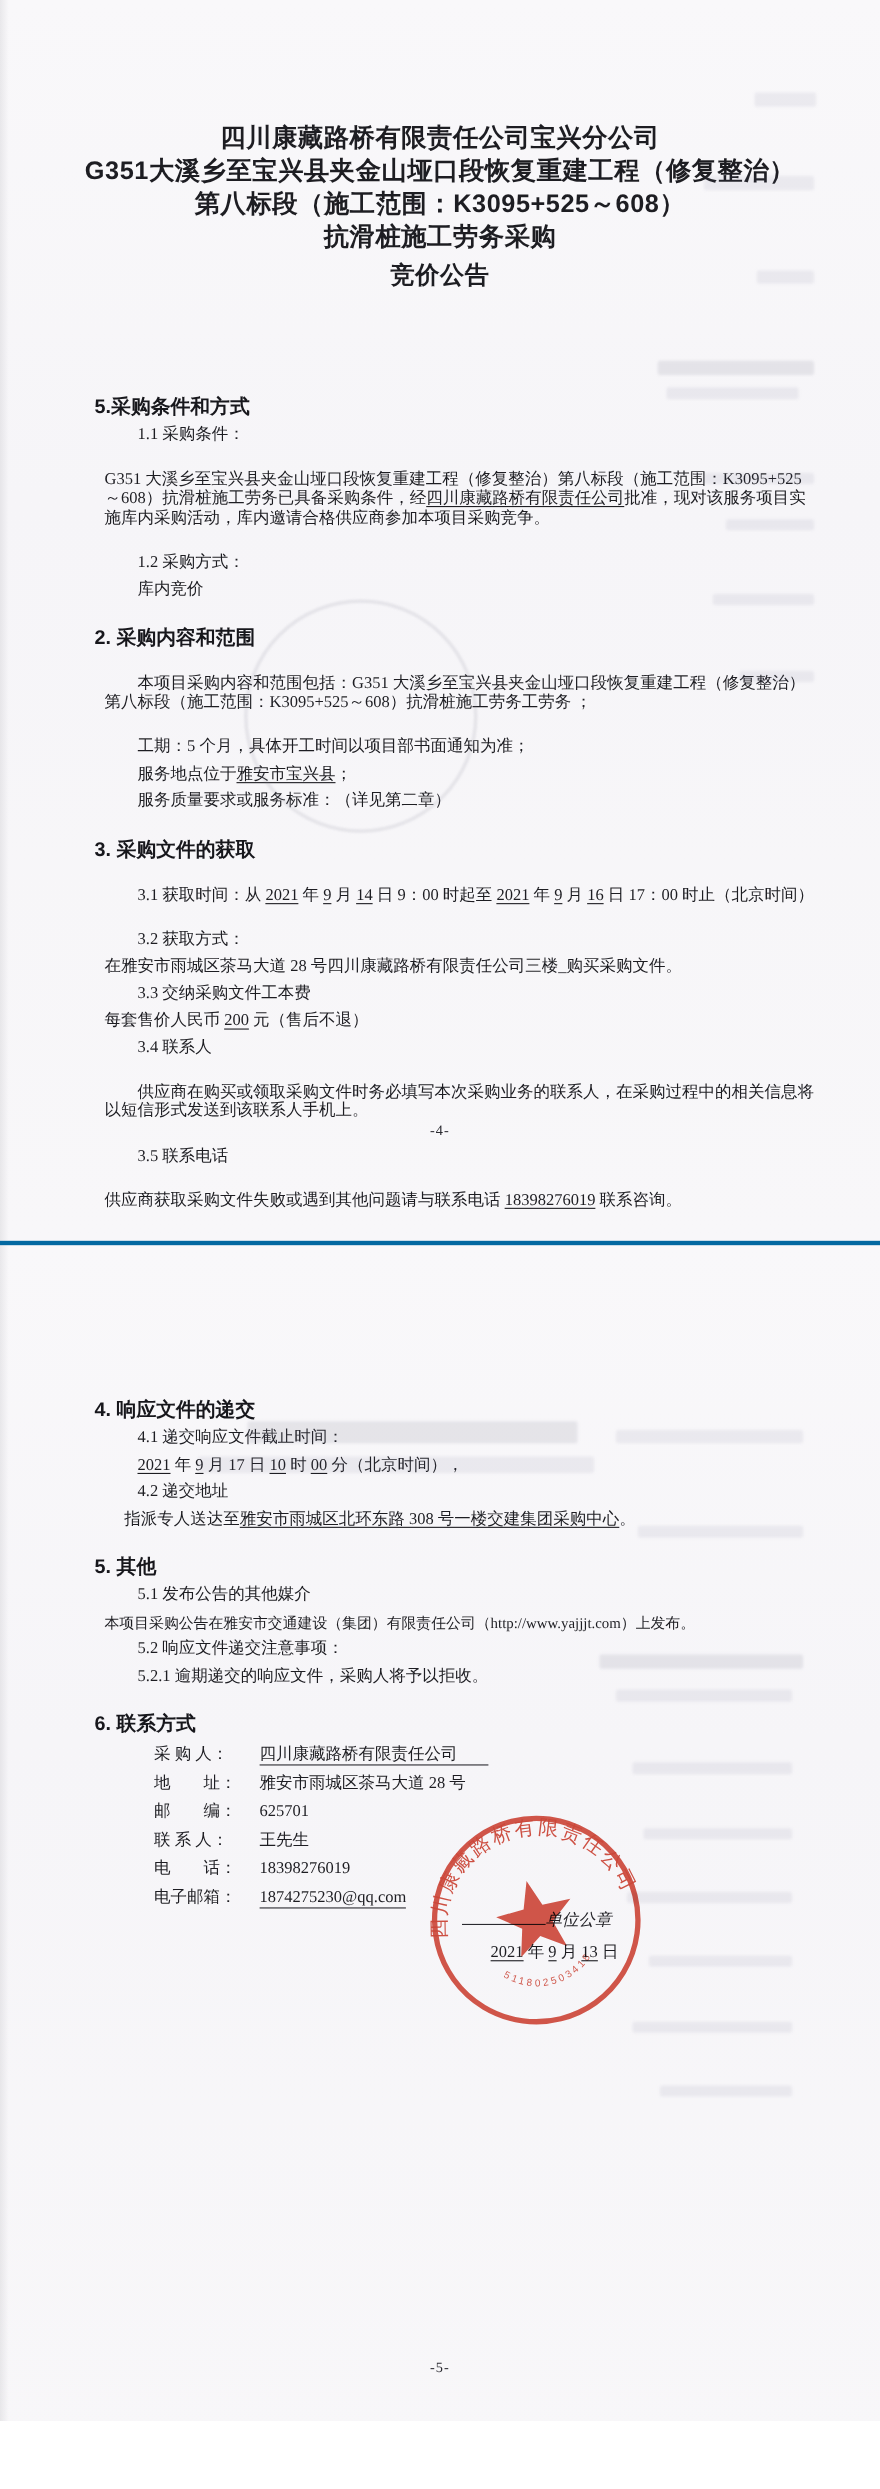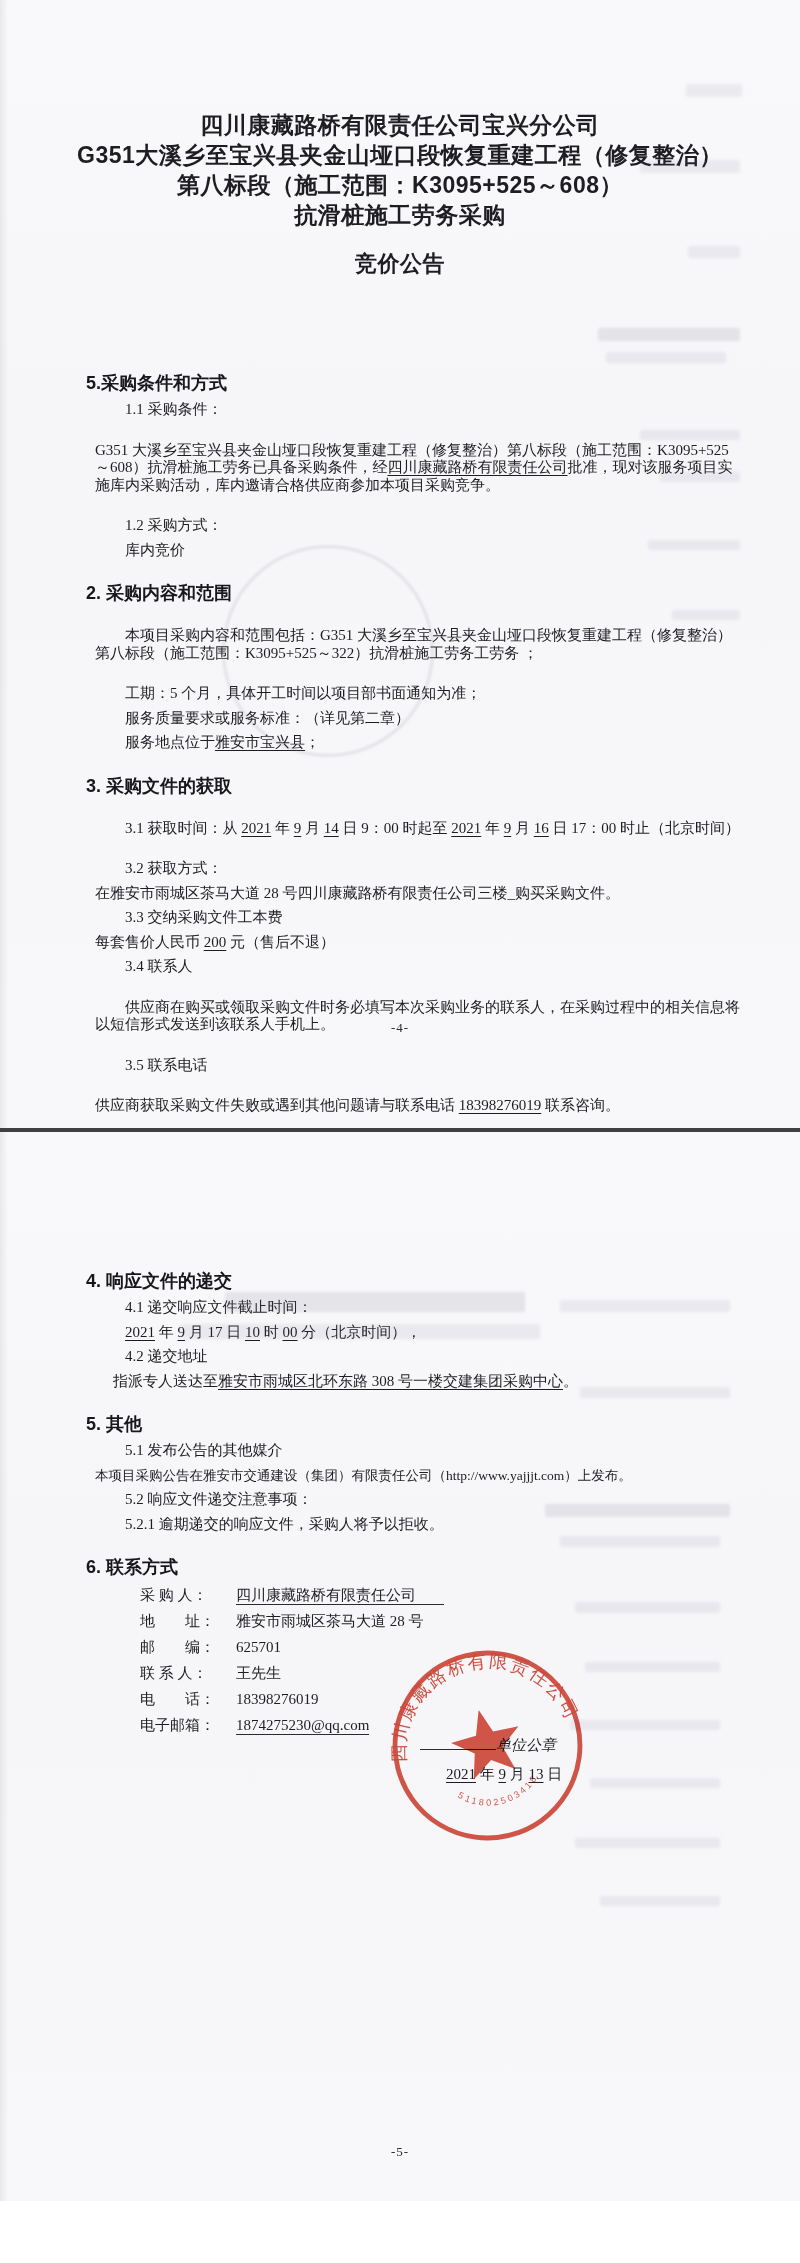--- a/index.html
+++ b/index.html
@@ -1,37 +1,37 @@
 <!DOCTYPE html>
 <html><head>
 <meta charset="utf-8">
 <style>
   * { box-sizing: border-box; margin: 0; padding: 0; }
   html, body { background: #ffffff; }
   body { width: 800px; font-family: "Liberation Serif", "DejaVu Serif", serif; color: #1d1d22; }
 
-  .scan { position: relative; width: 800px; height: 2201px; background: #404040; overflow: hidden; }
+  .scan { position: relative; width: 800px; height: 2201px; background: #0369a1; overflow: hidden; }
 
   .page {
     position: absolute; left: 0; width: 800px;
     background: linear-gradient(180deg, #f9f8fa 0%, #f6f5f8 40%, #f8f7f9 100%);
   }
   .page::before { 
     content: ""; position: absolute; left: 0; top: 0; bottom: 0; width: 8px;
     background: linear-gradient(90deg, rgba(90,90,100,0.10), rgba(90,90,100,0));
     pointer-events: none;
   }
   #page-1 { top: 0; height: 1128px; }
   #page-2 { top: 1132px; height: 1121px; }
 
   
   .title-wrap { padding-top: 110px; text-align: center;
     font-family: "Liberation Sans", "DejaVu Sans", sans-serif; font-weight: 700; }
   .title-line { font-size: 23px; line-height: 30px; letter-spacing: 0.5px; }
-  .title-line.sub { font-size: 22px; margin-top: 19px; }
+  .title-line.sub { font-size: 22px; margin-top: 5px; }
 
   
   .content { padding: 0 60px 0 95px; font-size: 15px; line-height: 17.5px; }
   .h-sec {
     font-family: "Liberation Sans", "DejaVu Sans", sans-serif;
     font-weight: 700; font-size: 18px; line-height: 22px;
     margin: 23px 0 5px -9px; color: #17171c;
   }
   .h-sec.first { margin-top: 93px; }
   .line  { margin: 7px 0; }
@@ -101,24 +101,24 @@
     </div>
 
     <div class="content">
       <div class="h-sec first">5.采购条件和方式</div>
       <div class="line ind">1.1 采购条件：</div>
       <div class="para"><span>G351 大溪乡至宝兴县夹金山垭口段恢复重建工程（修复整治）第八标段（施工范围：K3095+525～608）抗滑桩施工劳务已具备采购条件，经</span><span class="u">四川康藏路桥有限责任公司</span><span>批准，现对该服务项目实施库内采购活动，库内邀请合格供应商参加本项目采购竞争。</span></div>
       <div class="line ind">1.2 采购方式：</div>
       <div class="line ind">库内竞价</div>
 
       <div class="h-sec">2. 采购内容和范围</div>
-      <div class="para ind">本项目采购内容和范围包括：G351 大溪乡至宝兴县夹金山垭口段恢复重建工程（修复整治）第八标段（施工范围：K3095+525～322）抗滑桩施工劳务工劳务 ；</div>
+      <div class="para ind">本项目采购内容和范围包括：G351 大溪乡至宝兴县夹金山垭口段恢复重建工程（修复整治）第八标段（施工范围：K3095+525～608）抗滑桩施工劳务工劳务 ；</div>
       <div class="line ind">工期：5 个月，具体开工时间以项目部书面通知为准；</div>
+      <div class="line ind"><span>服务地点位于</span><span class="u">雅安市宝兴县</span><span>；</span></div>
       <div class="line ind">服务质量要求或服务标准：（详见第二章）</div>
-      <div class="line ind"><span>服务地点位于</span><span class="u">雅安市宝兴县</span><span>；</span></div>
 
       <div class="h-sec">3. 采购文件的获取</div>
       <div class="para ind"><span>3.1 获取时间：从 </span><span class="u">2021</span><span> 年 </span><span class="u">9</span><span> 月 </span><span class="u">14</span><span> 日 9：00 时起至 </span><span class="u">2021</span><span> 年 </span><span class="u">9</span><span> 月 </span><span class="u">16</span><span> 日 17：00 时止（北京时间）</span></div>
       <div class="line ind">3.2 获取方式：</div>
       <div class="line">在雅安市雨城区茶马大道 28 号四川康藏路桥有限责任公司三楼_购买采购文件。</div>
       <div class="line ind">3.3 交纳采购文件工本费</div>
       <div class="line"><span>每套售价人民币 </span><span class="u">200</span><span> 元（售后不退）</span></div>
       <div class="line ind">3.4 联系人</div>
       <div class="para ind">供应商在购买或领取采购文件时务必填写本次采购业务的联系人，在采购过程中的相关信息将以短信形式发送到该联系人手机上。</div>
       <div class="line ind">3.5 联系电话</div>

